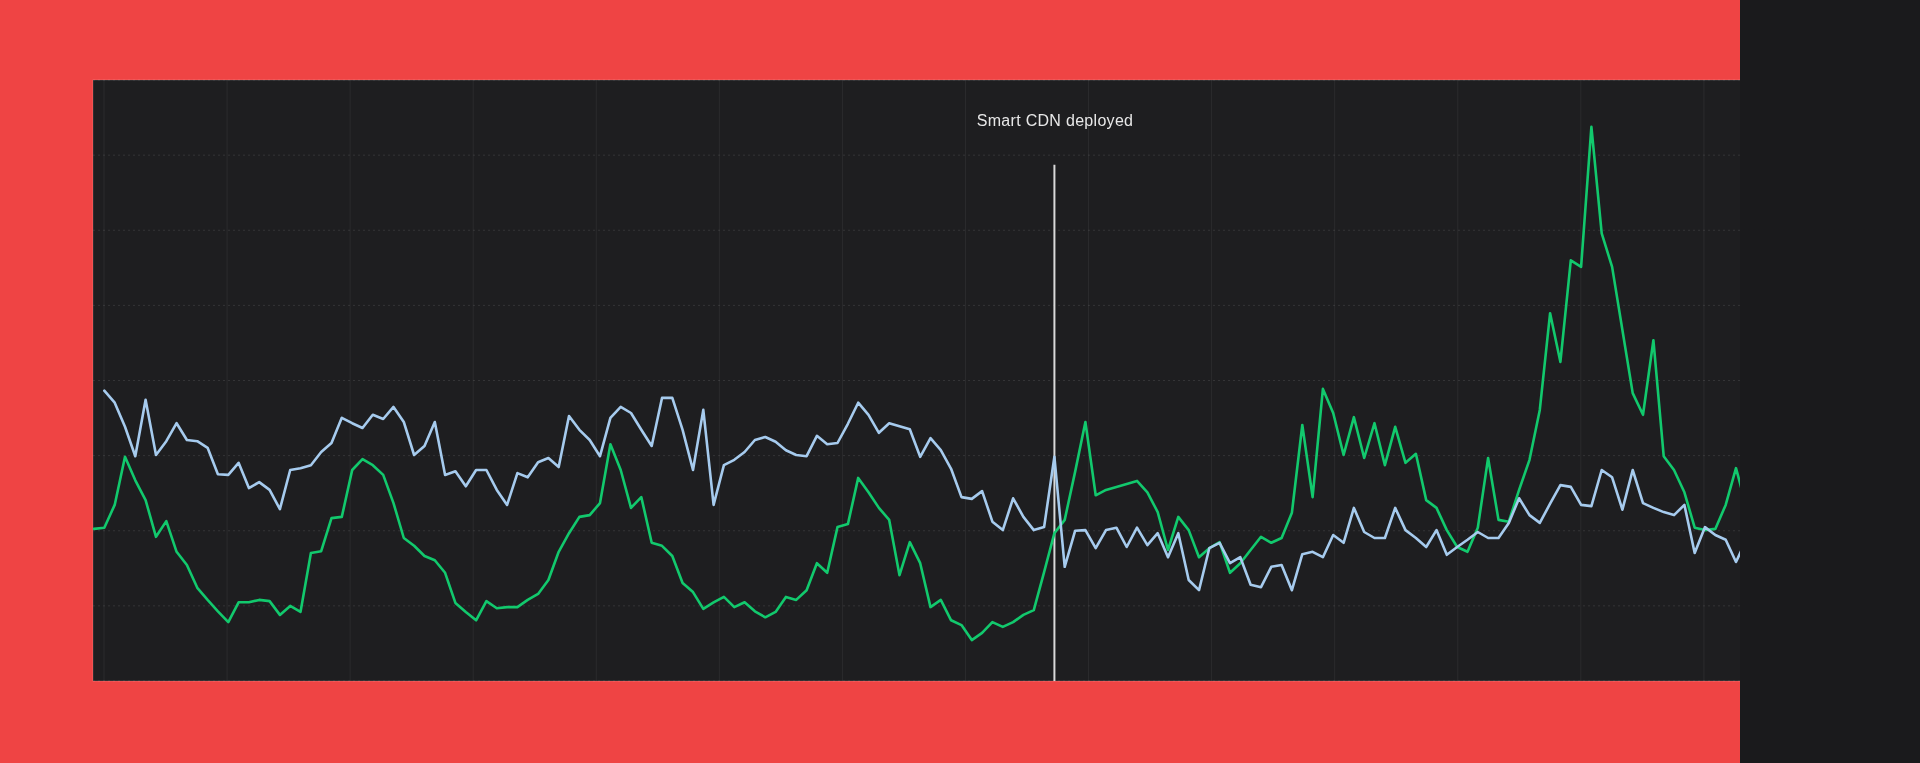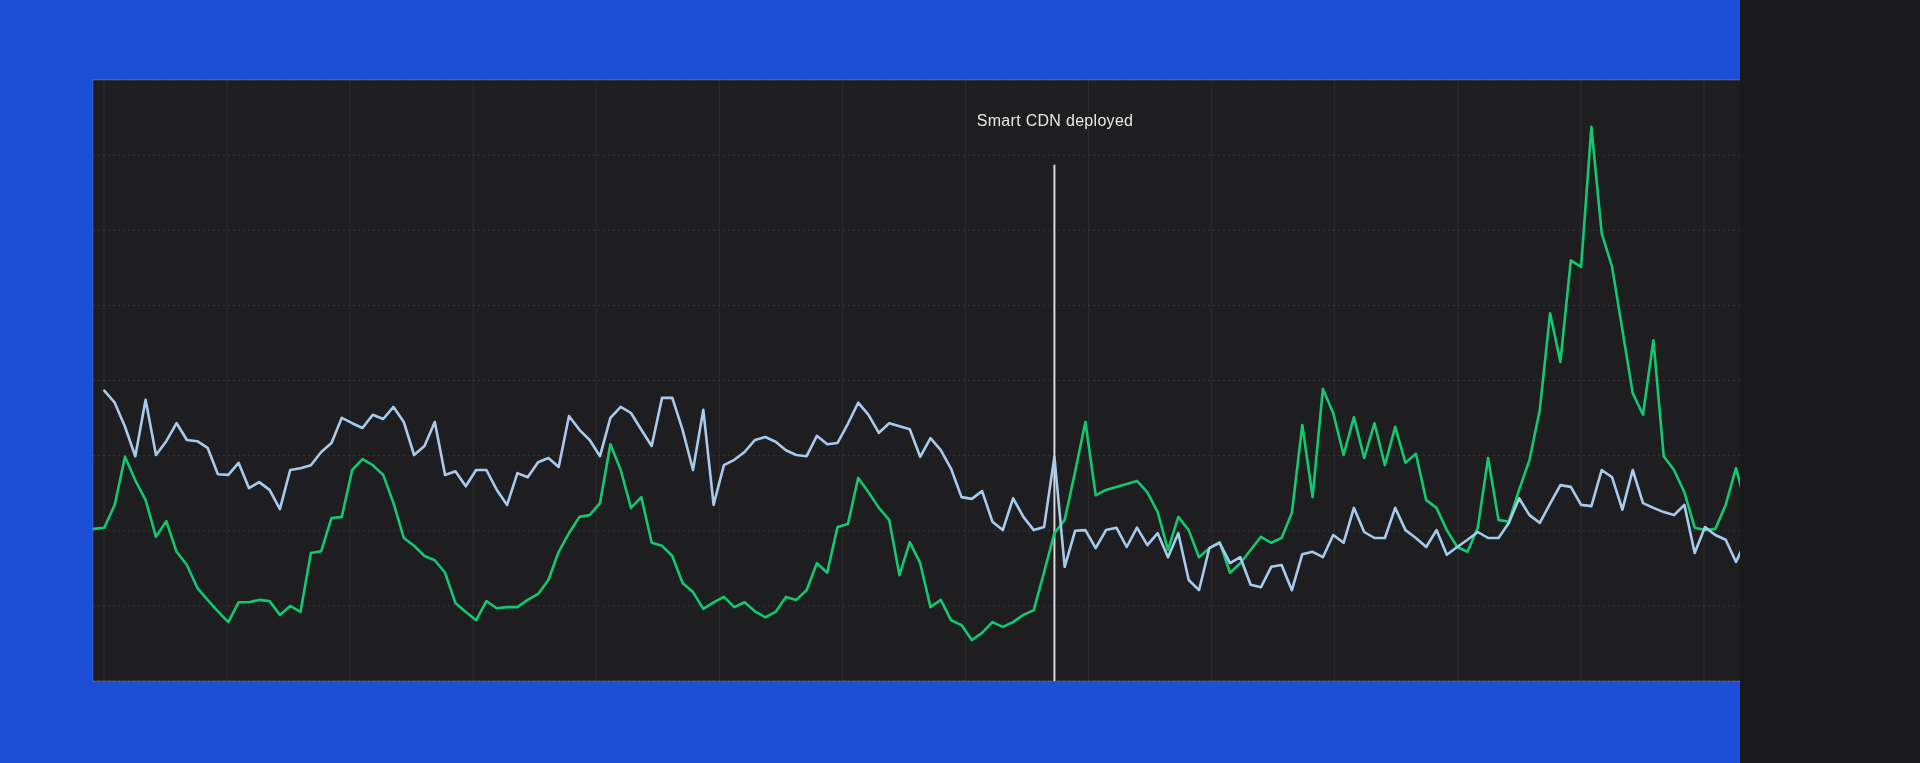--- a/index.html
+++ b/index.html
@@ -1,19 +1,19 @@
 <!DOCTYPE html>
 <html><head>
 <meta charset="utf-8">
 <style>
   html,body{margin:0;padding:0;background:#1a1a1c;}
   .stage{
     position:relative;
     width:1740px;height:763px;
-    background:#1d4ed8;
+    background:#ef4444;
     font-family:"Liberation Sans", sans-serif;
     overflow:hidden;
     text-align:right;
   }
   .plot-bg{
     position:absolute;left:93px;top:80px;width:1734px;height:601px;
     background:#1e1e20;
   }
   svg.chart{position:absolute;left:0;top:0;}
   .annotation-label{

